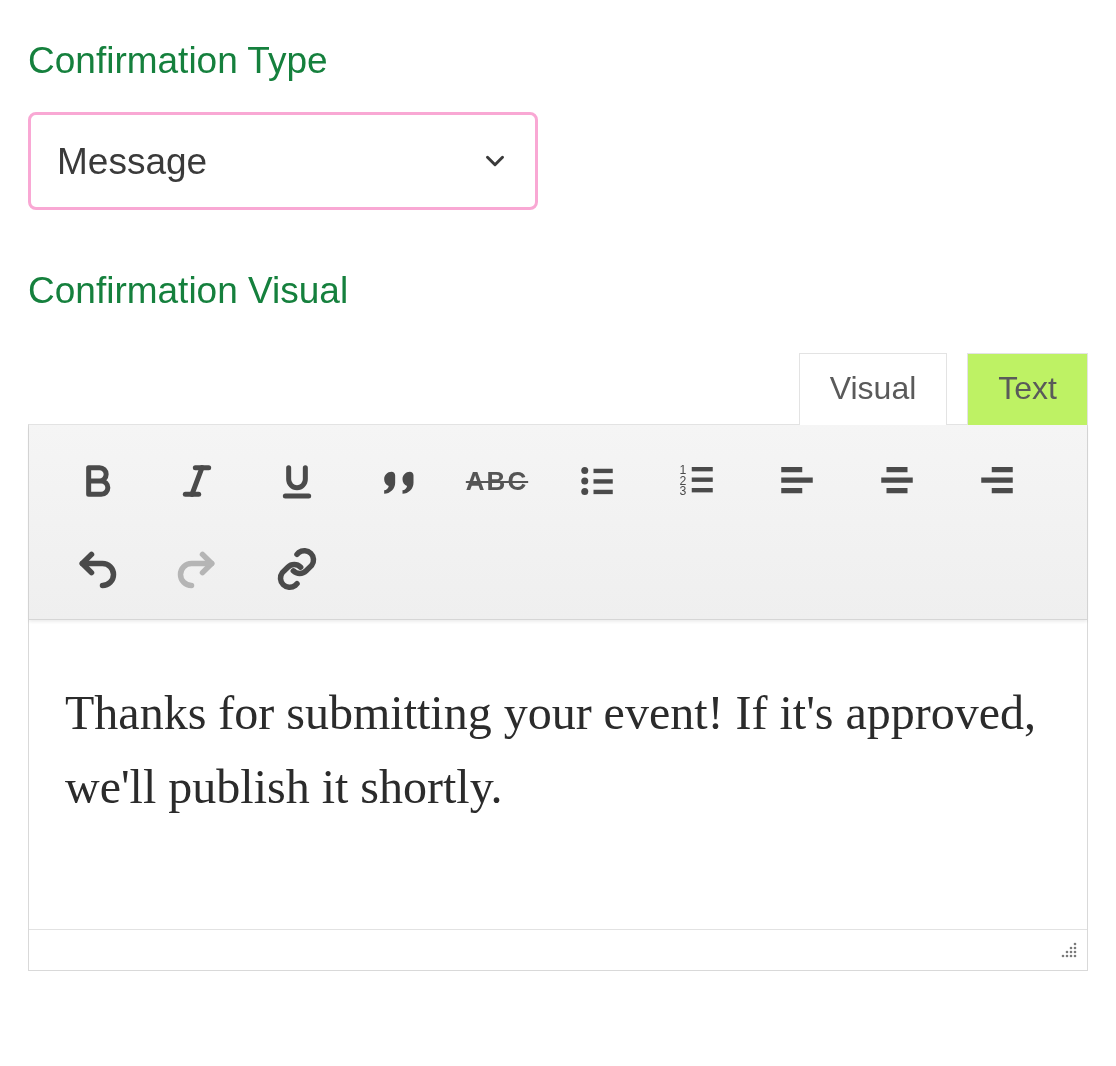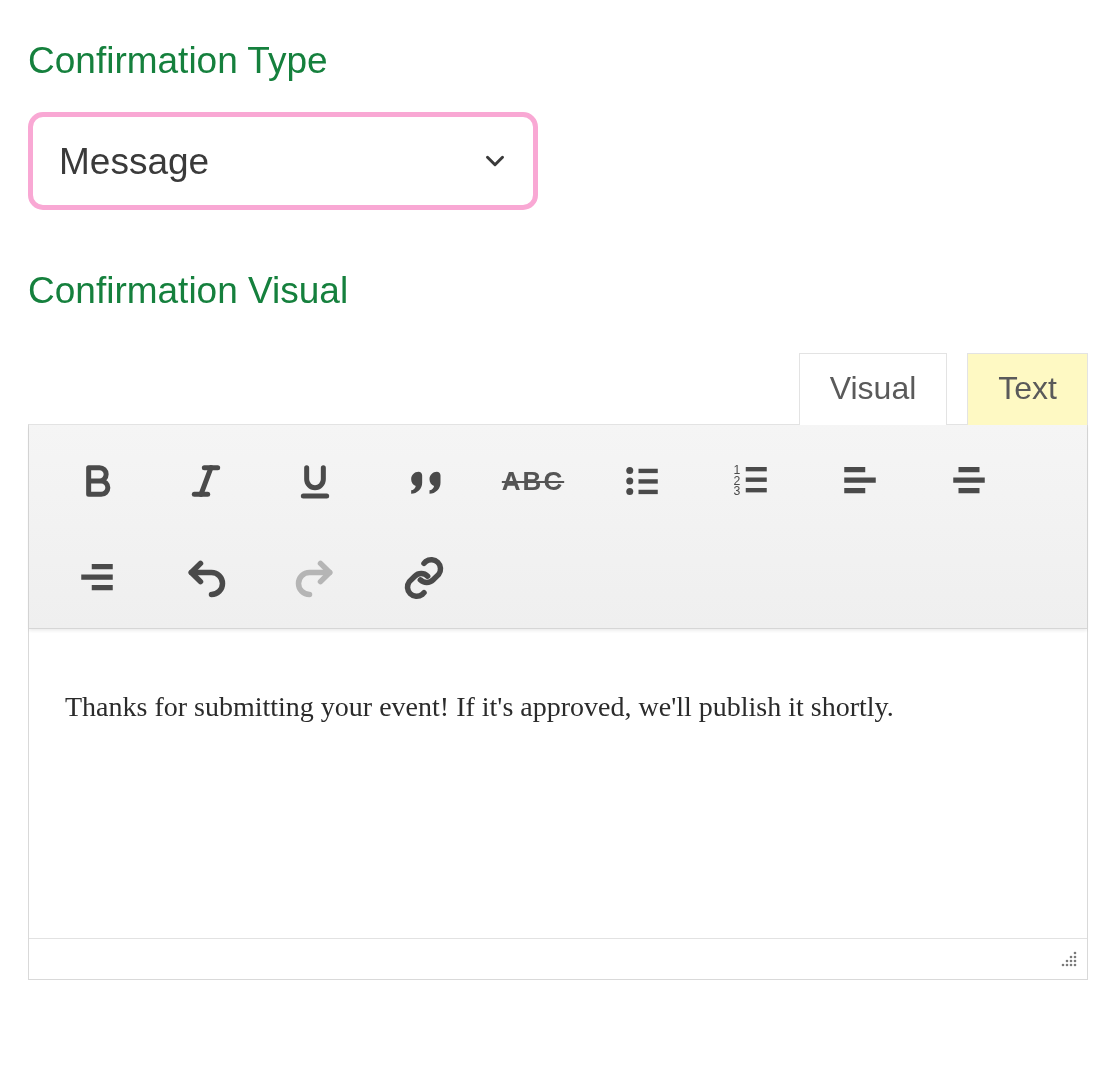--- a/index.html
+++ b/index.html
@@ -21,22 +21,22 @@
     position: relative;
     width: 510px;
     margin-bottom: 60px;
   }
   .select-wrap select {
     width: 100%;
     height: 98px;
     padding: 0 60px 0 26px;
     font-size: 37px;
     color: #3a3a3a;
-    border: 5px solid #f9a8d4;
-    border-radius: 15px;
+    border: 3px solid #f9a8d4;
+    border-radius: 8px;
     background: #fff;
     appearance: none;
     -webkit-appearance: none;
     cursor: pointer;
   }
   .select-chevron {
     position: absolute;
     right: 28px;
     top: 50%;
     transform: translateY(-50%);
@@ -49,21 +49,21 @@
     justify-content: flex-end;
     gap: 20px;
     margin-top: 40px;
   }
   .editor-tab {
     font-size: 32px;
     color: #5a5a5a;
     padding: 16px 30px 18px 30px;
     border: 1px solid #e3e3e3;
     border-bottom: none;
-    background: #fef9c3;
+    background: #bef264;
     cursor: pointer;
     position: relative;
     top: 1px;
   }
   .editor-tab.active {
     background: #fff;
     border-color: #e3e3e3;
     z-index: 2;
   }
   .editor-container {
@@ -71,39 +71,39 @@
     border-top: 1px solid #e3e3e3;
     background: #fff;
   }
   .toolbar {
     background: linear-gradient(#f5f5f5,#efefef);
     border-bottom: 1px solid #d6d6d6;
     box-shadow: 0 2px 3px rgba(0,0,0,0.07);
     padding: 14px 20px 8px 20px;
     display: flex;
     flex-wrap: wrap;
-    gap: 13px;
+    gap: 4px;
   }
   .tb-btn {
     width: 96px;
     height: 84px;
     display: flex;
     align-items: center;
     justify-content: center;
     cursor: pointer;
     color: #4a4a4a;
   }
   .tb-btn svg { display:block; }
   .tb-btn.dim { color: #a9a9a9; }
 
   .editor-body {
     min-height: 310px;
     padding: 56px 36px 30px 36px;
     font-family: Georgia, "Times New Roman", serif;
-    font-size: 28px;
+    font-size: 48px;
     line-height: 1.55;
     color: #2b2b2b;
     border-bottom: 1px solid #e2e2e2;
   }
   .resize-row {
     height: 40px;
     position: relative;
   }
   .resize-handle {
     position: absolute;

